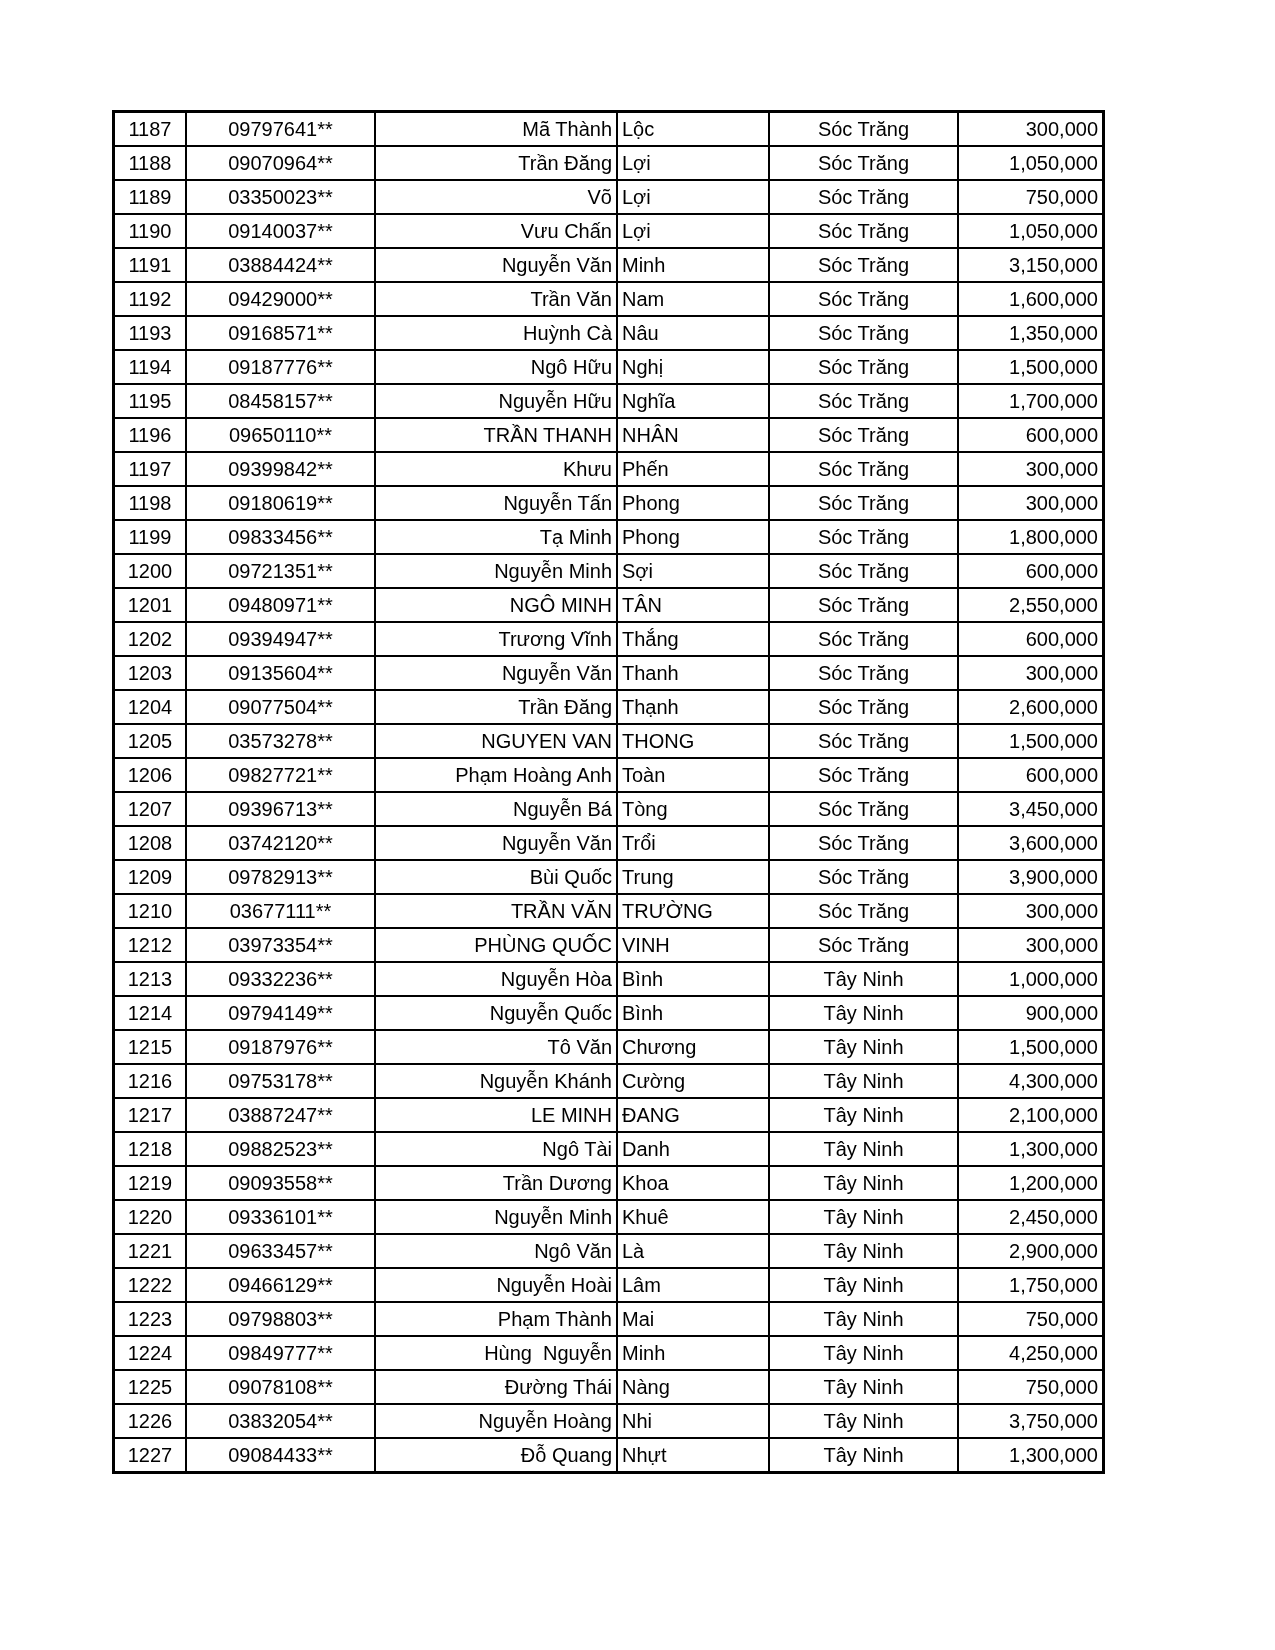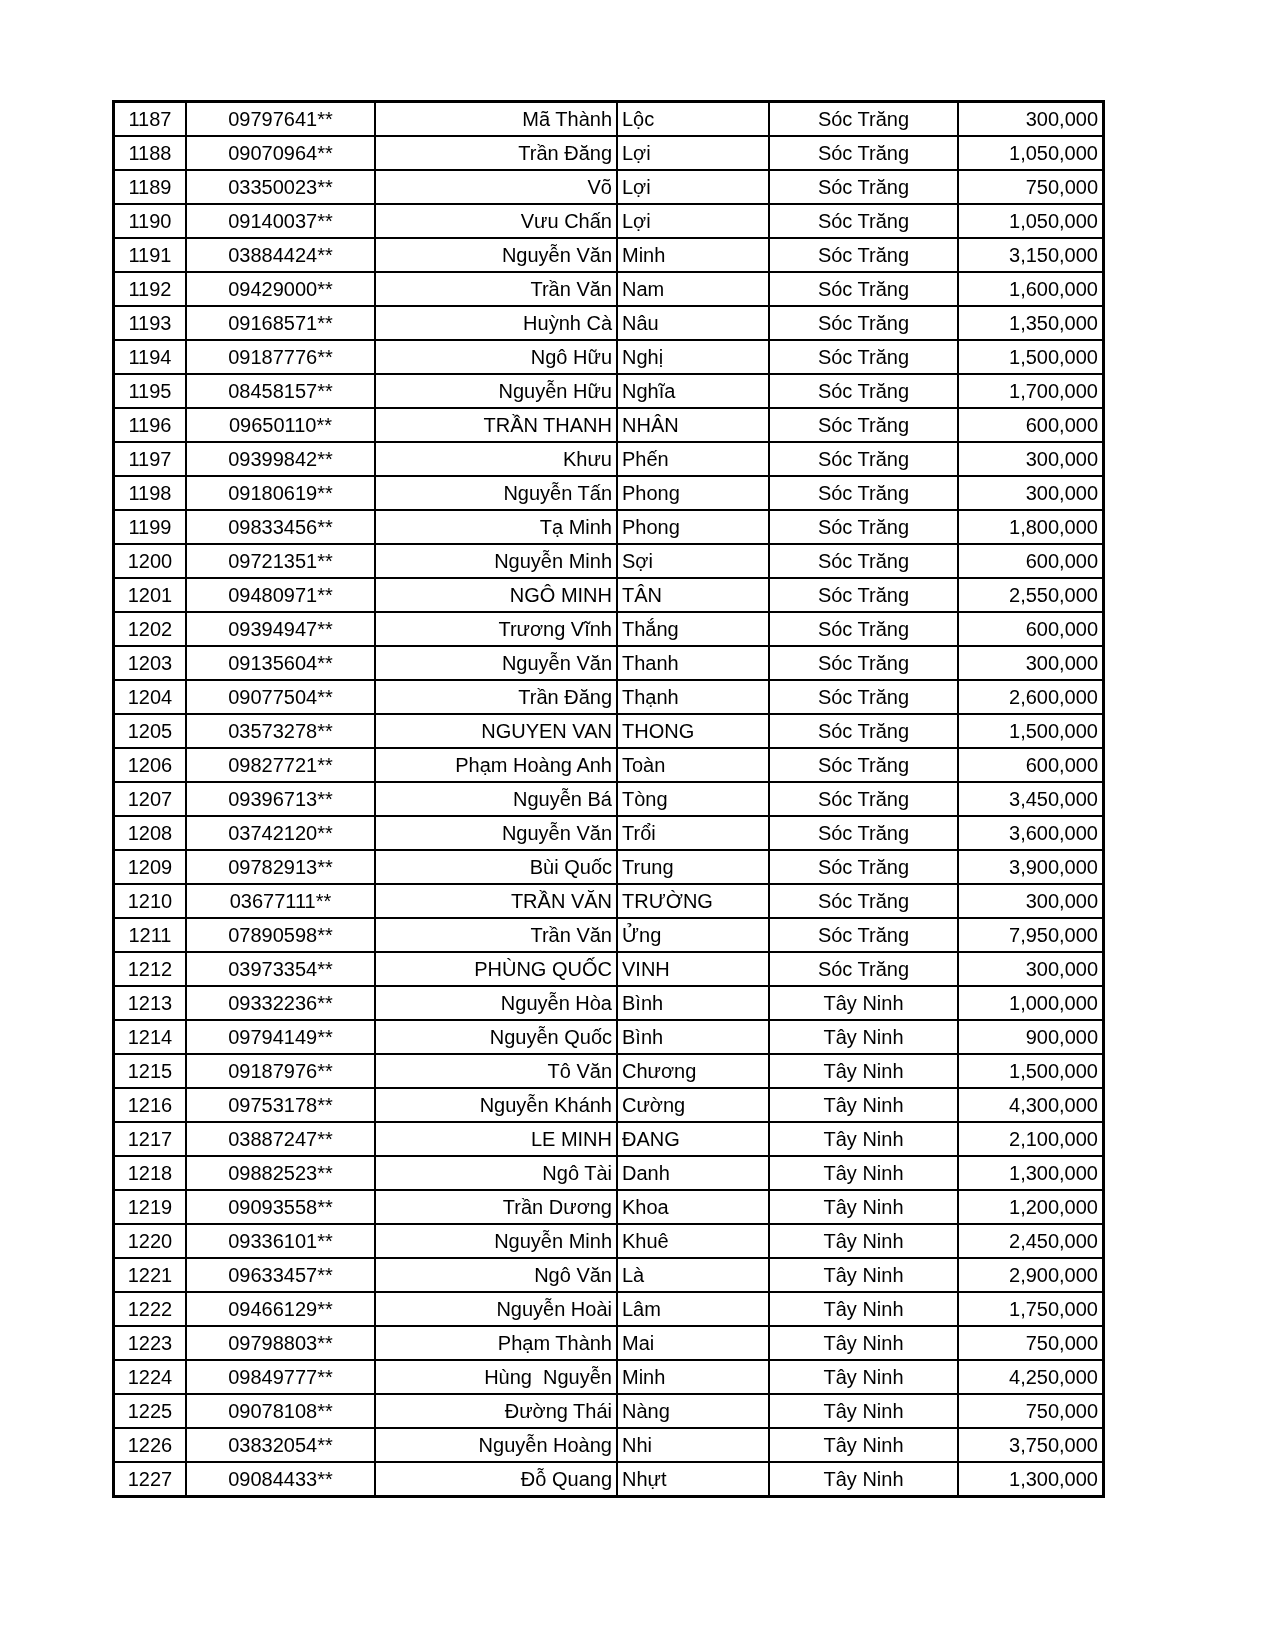--- a/index.html
+++ b/index.html
@@ -11,21 +11,21 @@
     position: relative;
     width: 1275px;
     height: 1650px;
     background: #ffffff;
     font-family: "Liberation Sans", "DejaVu Sans", sans-serif;
     color: #000000;
   }
   .table-wrap {
     position: absolute;
     left: 112px;
-    top: 100px;
+    top: 110px;
   }
   table.records {
     border-collapse: collapse;
     table-layout: fixed;
     width: 981px;
     border: 3px solid #000000;
   }
   table.records td {
     border: 2px solid #000000;
     height: 32px;
@@ -236,28 +236,20 @@
           </tr>
           <tr>
             <td class="col-index">1210</td>
             <td class="col-phone">03677111**</td>
             <td class="col-firstname">TRẦN VĂN</td>
             <td class="col-lastname">TRƯỜNG</td>
             <td class="col-province">Sóc Trăng</td>
             <td class="col-amount">300,000</td>
           </tr>
           <tr>
-            <td class="col-index">1211</td>
-            <td class="col-phone">07890598**</td>
-            <td class="col-firstname">Trần Văn</td>
-            <td class="col-lastname">Ửng</td>
-            <td class="col-province">Sóc Trăng</td>
-            <td class="col-amount">7,950,000</td>
-          </tr>
-          <tr>
             <td class="col-index">1212</td>
             <td class="col-phone">03973354**</td>
             <td class="col-firstname">PHÙNG QUỐC</td>
             <td class="col-lastname">VINH</td>
             <td class="col-province">Sóc Trăng</td>
             <td class="col-amount">300,000</td>
           </tr>
           <tr>
             <td class="col-index">1213</td>
             <td class="col-phone">09332236**</td>

